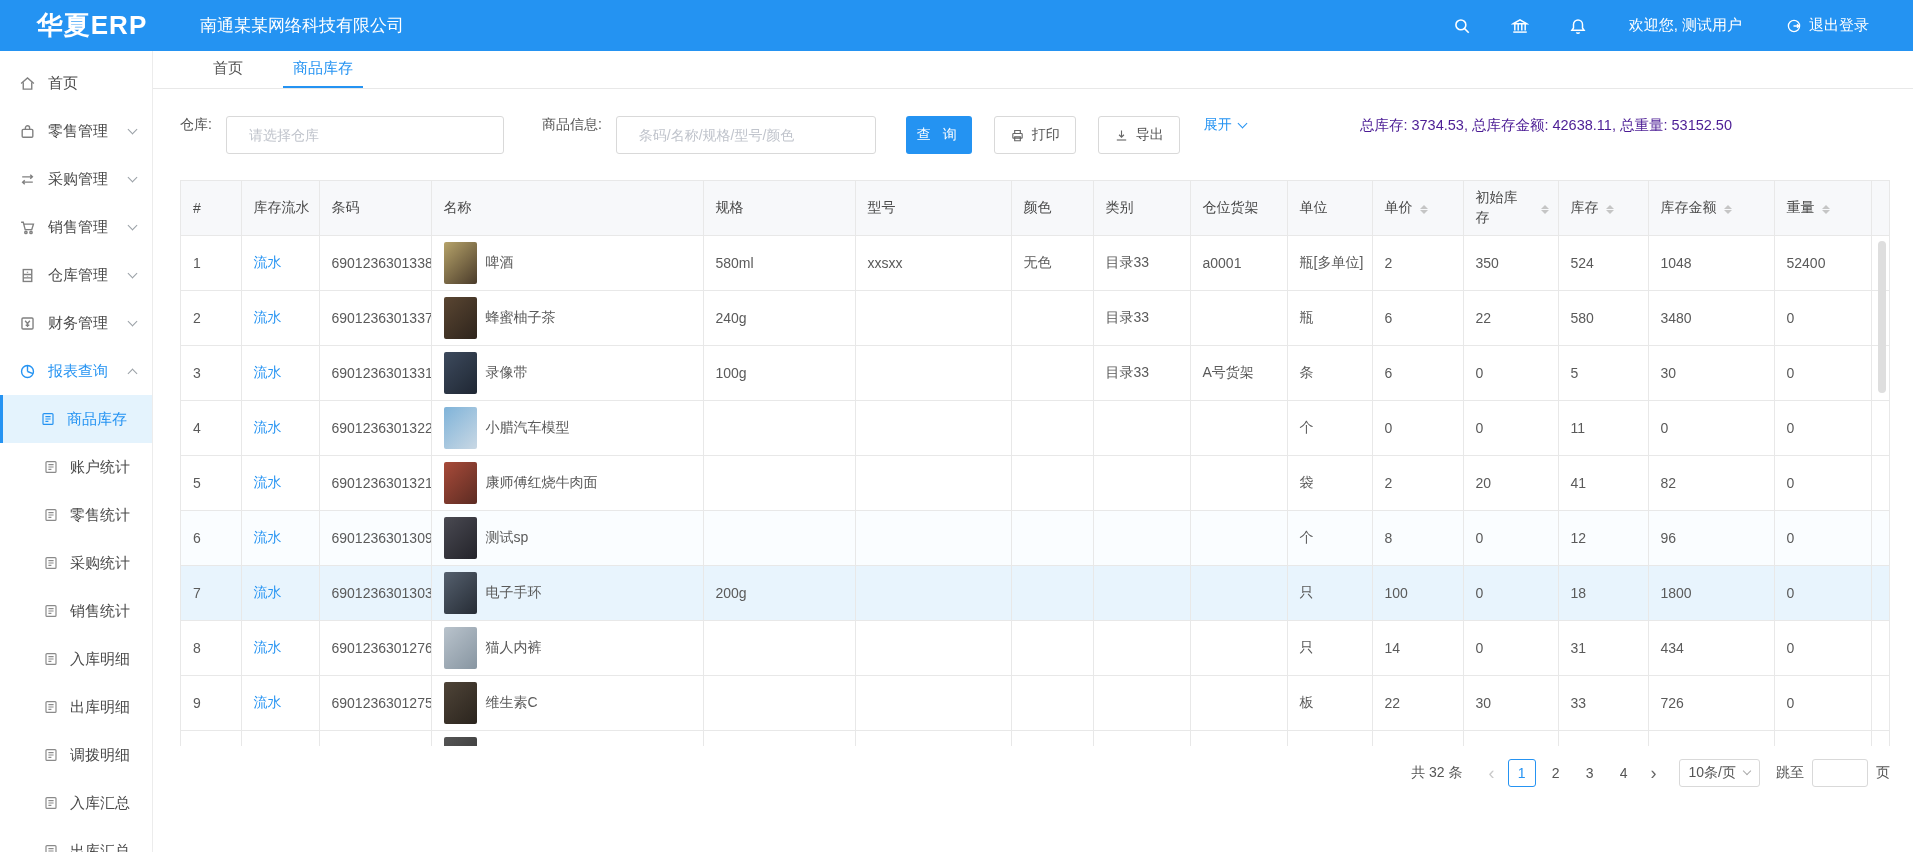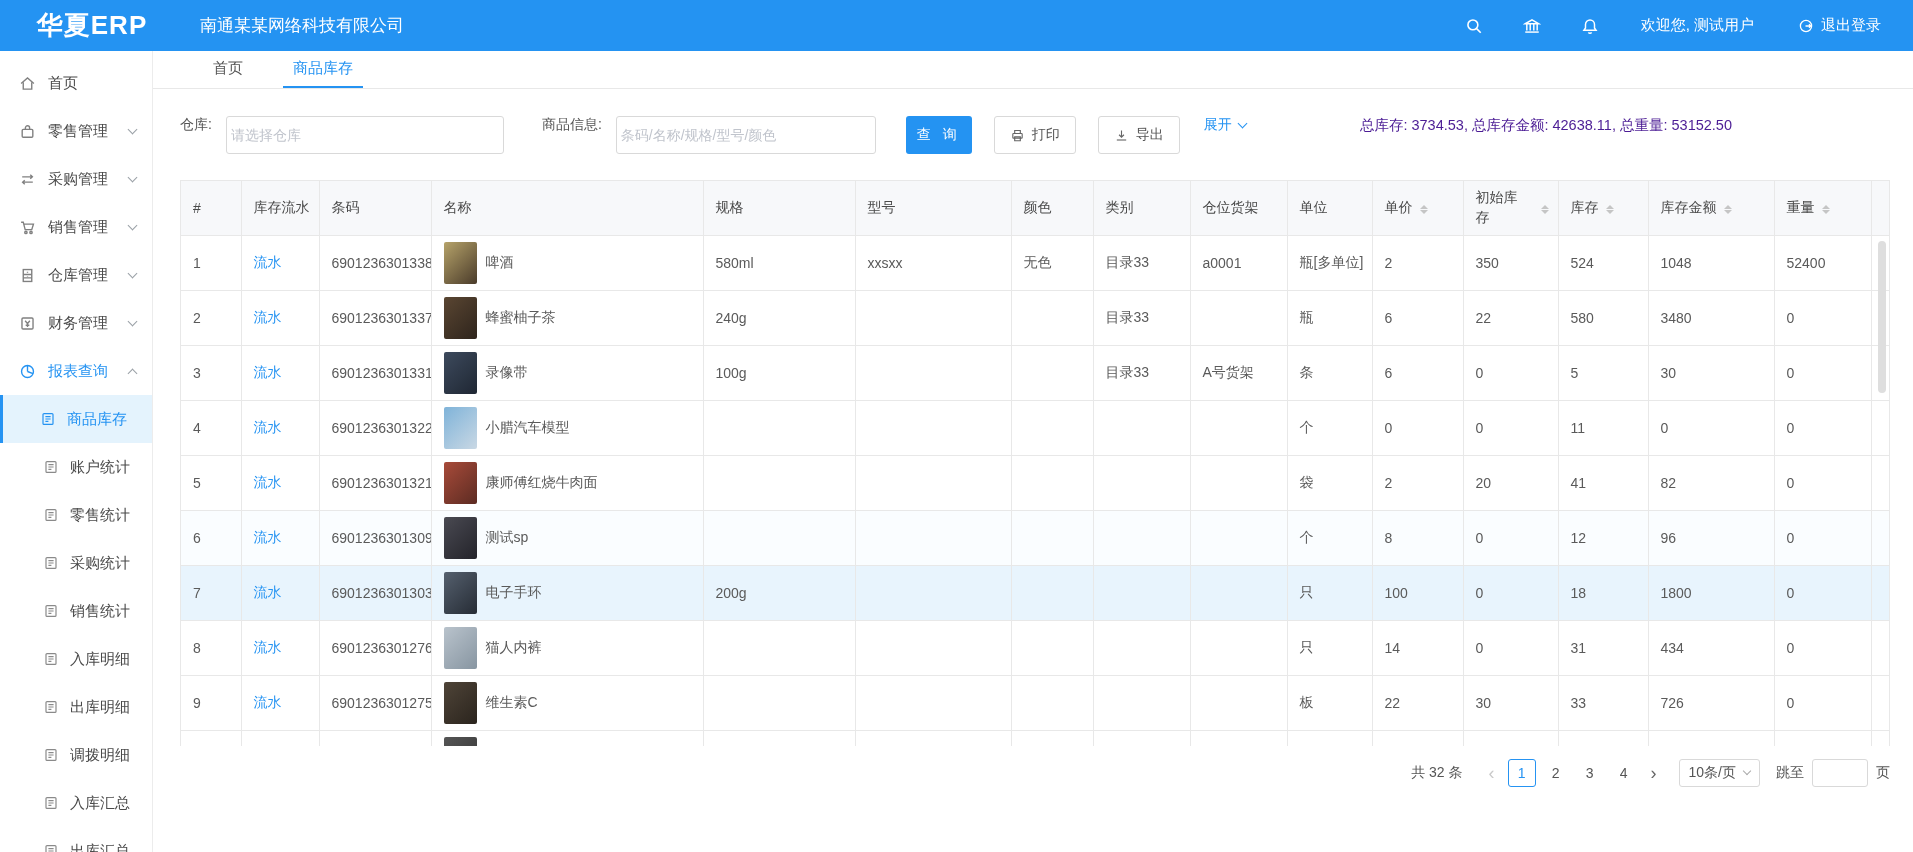--- a/index.html
+++ b/index.html
@@ -4,21 +4,21 @@
 <style>
   * { margin:0; padding:0; box-sizing:border-box; }
   html,body { width:1913px; height:852px; overflow:hidden; background:#fff;
     font-family:"Liberation Sans","DejaVu Sans",sans-serif; }
   :root { --accent:#2493f2; --link:#2593f2; --hl:#e8f4fd; --tint:#fafdff; }
 
   
   .topbar { height:51px; background:var(--accent); display:flex; align-items:center; color:#fff;text-align:center; }
   .logo { width:162px; padding-left:22px; font-size:26px; font-weight:bold; letter-spacing:1px; white-space:nowrap; }
   .company { font-size:17px; margin-left:38px; }
-  .topbar-right { margin-left:auto; display:flex; align-items:center; padding-right:32px; font-size:15px; }
+  .topbar-right { margin-left:auto; display:flex; align-items:center; padding-right:44px; font-size:15px; }
   .tb-icon { width:18px; height:18px; margin-left:40px; cursor:pointer; }
   .tb-icon svg { width:18px; height:18px; display:block; }
   .welcome { margin-left:42px; }
   .logout { margin-left:44px; display:flex; align-items:center; gap:7px; cursor:pointer; }
   .logout svg { width:16px; height:16px; }
 
   
   .layout { display:flex; height:801px; }
   .sidebar { width:153px; border-right:1px solid #ececec; padding-top:8px; overflow:hidden; flex:none; }
   .side-item { height:48px; display:flex; align-items:center; padding-left:19px; font-size:15px; color:#4a4a4a; cursor:pointer; }
@@ -41,21 +41,21 @@
 
   
   .tabsbar { height:38px; border-bottom:1px solid #e8e8e8; display:flex; padding-left:50px; flex:none; }
   .tab { font-size:15px; color:#555; display:flex; align-items:center; padding:0 10px; margin-right:30px; cursor:pointer; border-bottom:2px solid transparent; }
   .tab.active { color:var(--link); border-bottom-color:var(--link); }
 
   
   .content { padding:27px 23px 0 27px; }
   .filter-row { display:flex; align-items:flex-start; font-size:14px; color:#555; }
   .f-label { margin-right:14px; white-space:nowrap; }
-  .inp { height:38px; border:1px solid #d9d9d9; border-radius:3px; padding:0 4px; font-size:14px; color:#444; background:#fff; outline:none; font-family:inherit; }
+  .inp { height:38px; border:1px solid #d9d9d9; border-radius:3px; padding:0 22px; font-size:14px; color:#444; background:#fff; outline:none; font-family:inherit; }
   .inp::placeholder { color:#c0c4cc; }
   .inp.warehouse { width:278px; margin-right:38px; }
   .inp.product { width:260px; }
   .btn-primary { height:38px; width:66px; margin-left:30px; background:var(--accent); color:#fff; border:none; border-radius:3px; font-size:14px; cursor:pointer; font-family:inherit; letter-spacing:4px; }
   .btn { height:38px; padding:0 15px; margin-left:22px; border:1px solid #d9d9d9; border-radius:3px; background:#fff; color:#555; font-size:14px; display:flex; align-items:center; gap:7px; cursor:pointer; font-family:inherit; }
   .btn svg { width:15px; height:15px; color:#666; }
   .expand { color:var(--link); margin-left:24px; display:flex; align-items:center; gap:7px; cursor:pointer; white-space:nowrap; }
   .expand .chev { border-color:var(--link); }
   .summary { margin-left:auto; margin-right:158px; color:#4c1d95; font-size:14.5px; white-space:nowrap; }
 

